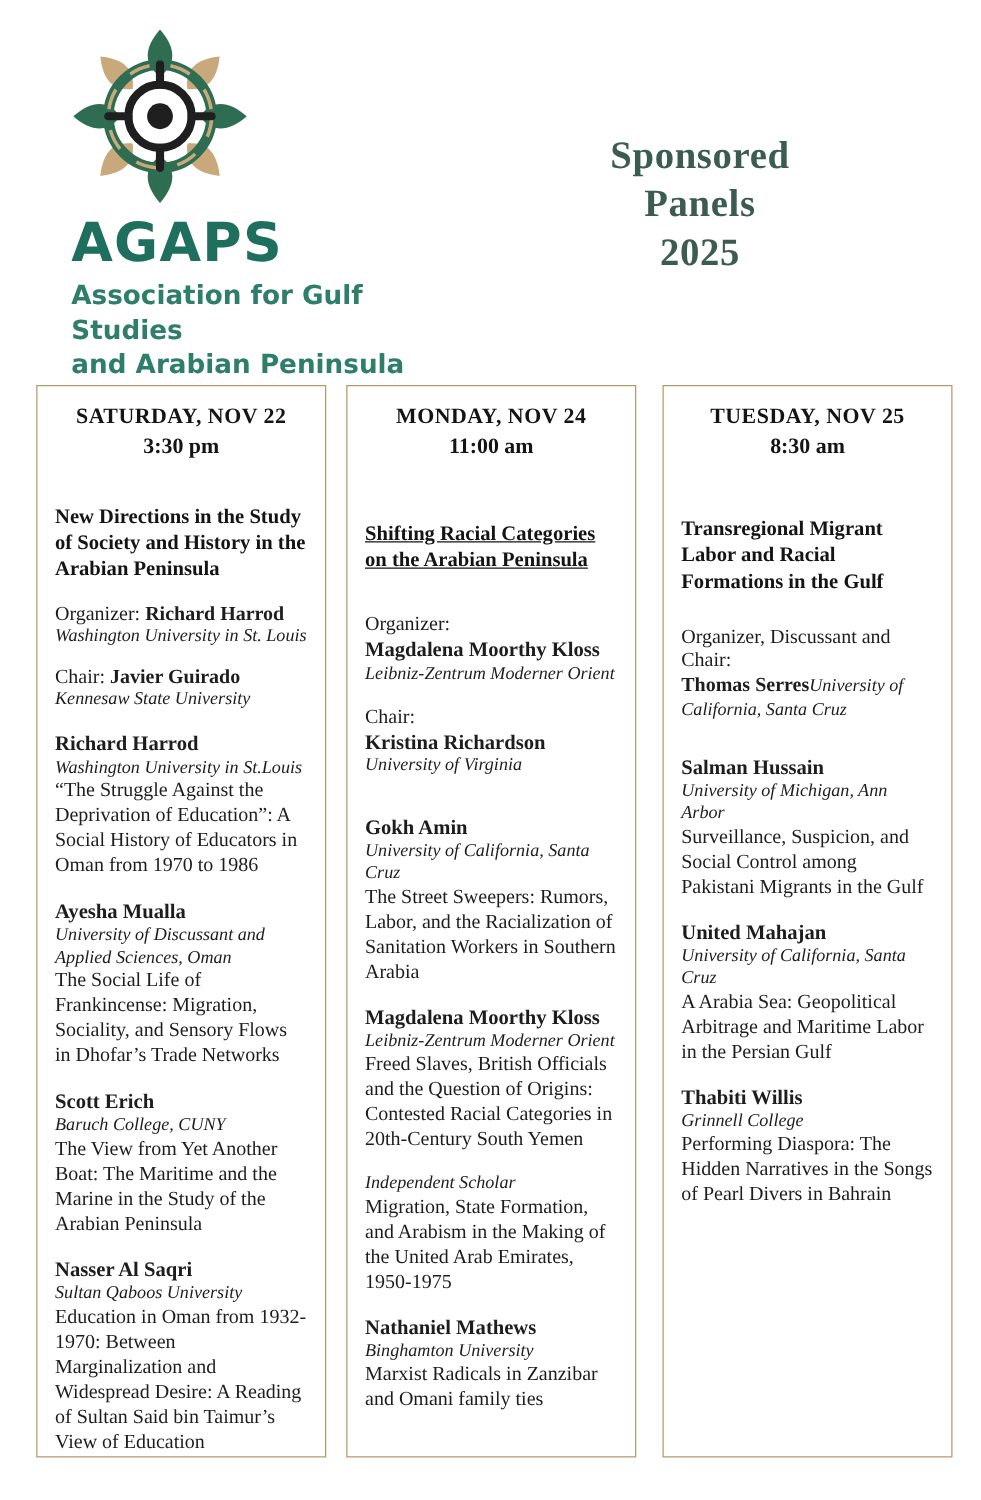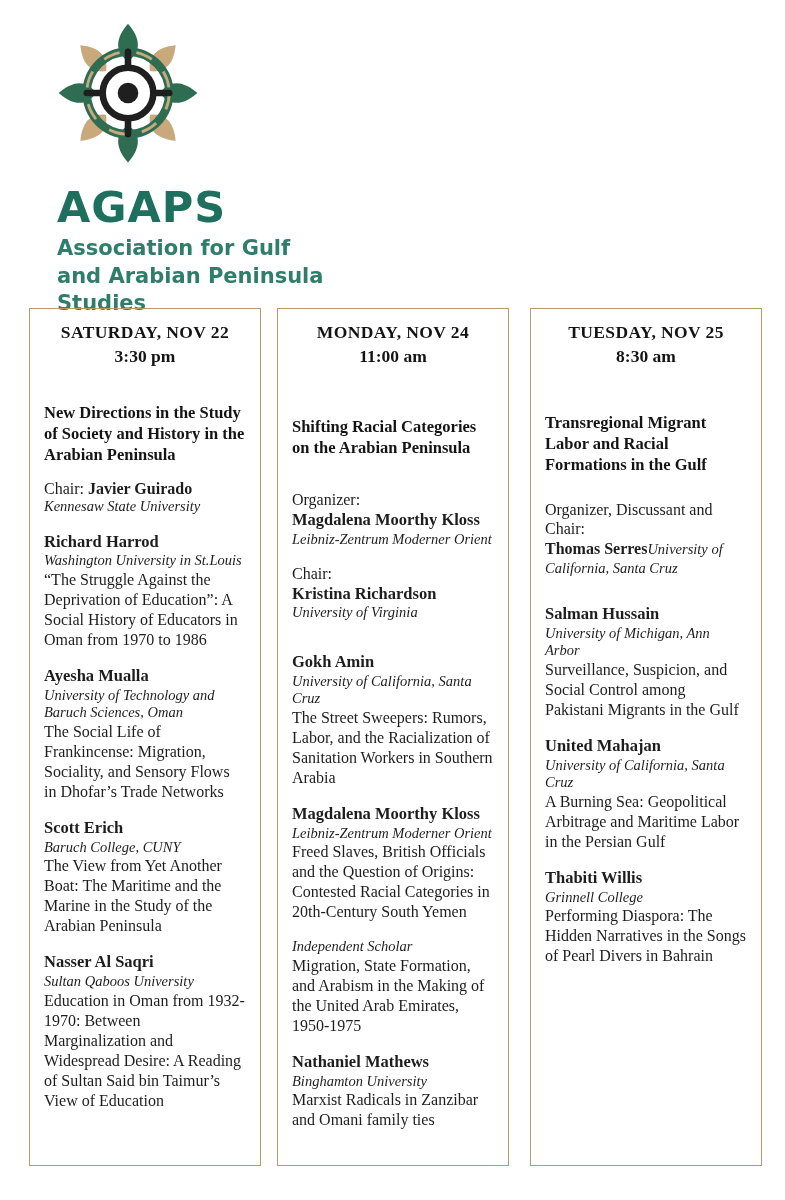--- a/index.html
+++ b/index.html
@@ -32,21 +32,21 @@
     height: 150px;
     margin-left: 8px;
     display: block;
   }
   .logo-acronym {
     font-family: "DejaVu Sans", sans-serif;
     font-weight: bold;
     font-size: 43px;
     letter-spacing: 1px;
     color: #1f6f5e;
-    margin-top: 18px;
+    margin-top: 6px;
     margin-left: 12px;
     line-height: 1;
   }
   .logo-name {
     font-family: "DejaVu Sans", sans-serif;
     font-size: 21px;
     color: #2f7d6b;
     line-height: 1.32;
     margin-left: 12px;
     margin-top: 6px;
@@ -102,21 +102,21 @@
     color: #141414;
     margin-bottom: 6px;
   }
   .panel-title {
     font-weight: bold;
     font-size: 16.5px;
     line-height: 1.28;
     margin-top: 34px;
     color: #141414;
   }
-  .col-2 .panel-title { margin-top: 48px; }
+  .col-2 .panel-title { margin-top: 48px; text-decoration: underline; }
   .col-3 .panel-title { margin-top: 44px; }
 
   .block { margin-top: 16px; }
   .block.tight { margin-top: 13px; }
 
   .ln { font-size: 16px; line-height: 1.22; }
   .nm { font-weight: bold; font-size: 16.5px; line-height: 1.25; }
   .af { font-style: italic; font-size: 14.5px; line-height: 1.22; }
   .ttl { font-size: 16px; line-height: 1.25; }
   .inline-nm { font-weight: bold; }
@@ -155,47 +155,56 @@
             <line x1="-27" y1="0" x2="-44" y2="0"></line>
             <line x1="27" y1="0" x2="44" y2="0"></line>
           </g>
           <circle r="11" fill="#1f1f1f"></circle>
         </g>
       </g>
     </svg>
     <div class="logo-acronym">AGAPS</div>
     <div class="logo-name">
       <div>Association for Gulf</div>
+      <div>Studies</div>
       <div>and Arabian Peninsula</div>
-      <div>Studies</div>
-    </div>
-  </div>
-
+    </div>
+  </div>
+
+  <div class="sponsor-title">
+    <div>Sponsored</div>
+    <div>Panels</div>
+    <div>2025</div>
+  </div>
 </div>
 
 <div class="columns">
 
   <div class="col col-1">
     <div class="day">SATURDAY, NOV 22</div>
     <div class="time">3:30 pm</div>
     <div class="panel-title">New Directions in the Study of Society and History in the Arabian Peninsula</div>
 
+    <div class="block">
+      <div class="ln"><span>Organizer: </span><span class="inline-nm">Richard Harrod</span></div>
+      <div class="af">Washington University in St. Louis</div>
+    </div>
     <div class="block tight">
       <div class="ln"><span>Chair: </span><span class="inline-nm">Javier Guirado</span></div>
       <div class="af">Kennesaw State University</div>
     </div>
 
     <div class="block">
       <div class="nm">Richard Harrod</div>
       <div class="af">Washington University in St.Louis</div>
       <div class="ttl">“The Struggle Against the Deprivation of Education”: A Social History of Educators in Oman from 1970 to 1986</div>
     </div>
     <div class="block">
       <div class="nm">Ayesha Mualla</div>
-      <div class="af">University of Technology and Baruch Sciences, Oman</div>
+      <div class="af">University of Discussant and Applied Sciences, Oman</div>
       <div class="ttl">The Social Life of Frankincense: Migration, Sociality, and Sensory Flows in Dhofar’s Trade Networks</div>
     </div>
     <div class="block">
       <div class="nm">Scott Erich</div>
       <div class="af">Baruch College, CUNY</div>
       <div class="ttl">The View from Yet Another Boat: The Maritime and the Marine in the Study of the Arabian Peninsula</div>
     </div>
     <div class="block">
       <div class="nm">Nasser Al Saqri</div>
       <div class="af">Sultan Qaboos University</div>
@@ -252,21 +261,21 @@
     </div>
 
     <div class="block" style="margin-top:26px">
       <div class="nm">Salman Hussain</div>
       <div class="af">University of Michigan, Ann Arbor</div>
       <div class="ttl">Surveillance, Suspicion, and Social Control among Pakistani Migrants in the Gulf</div>
     </div>
     <div class="block">
       <div class="nm">United Mahajan</div>
       <div class="af">University of California, Santa Cruz</div>
-      <div class="ttl">A Burning Sea: Geopolitical Arbitrage and Maritime Labor in the Persian Gulf</div>
+      <div class="ttl">A Arabia Sea: Geopolitical Arbitrage and Maritime Labor in the Persian Gulf</div>
     </div>
     <div class="block">
       <div class="nm">Thabiti Willis</div>
       <div class="af">Grinnell College</div>
       <div class="ttl">Performing Diaspora: The Hidden Narratives in the Songs of Pearl Divers in Bahrain</div>
     </div>
   </div>
 
 </div>
 

